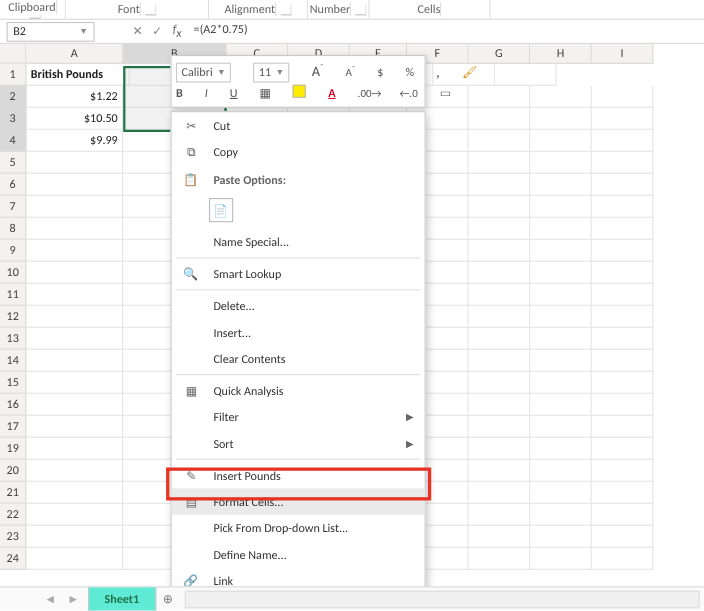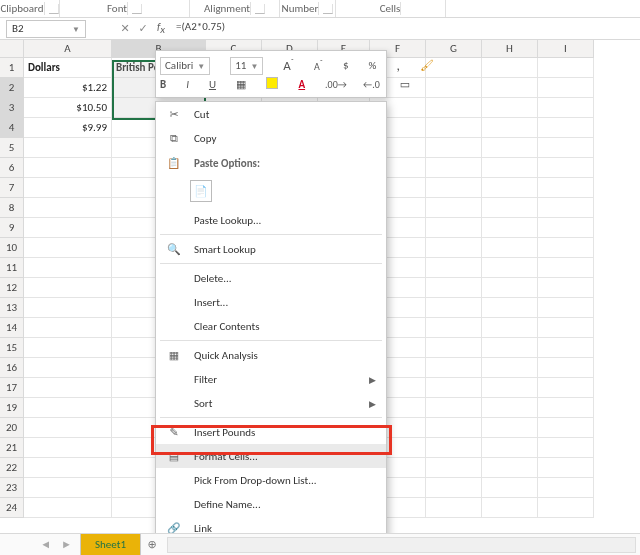--- a/index.html
+++ b/index.html
@@ -1,21 +1,21 @@
 <!DOCTYPE html>
 <html><head>
 <meta charset="utf-8">
 <style>
 * { margin: 0; padding: 0; box-sizing: border-box; font-family: "Segoe UI", Calibri, Arial, sans-serif; font-size: 11px; }
 body { background: #fff; width: 640px; height: 555px; overflow: hidden; position: relative; color: #444; user-select: none; }
 
 
 .ribbon-groups { display: flex; height: 18px; border-bottom: 1px solid #d9d9d9; color: #666; font-size: 10.5px; }
 .ribbon-groups span { display: flex; align-items: center; justify-content: center; border-right: 1px solid #e0e0e0; }
-.rg-clip { width: 60px; }
+.rg-clip { width: 60px; flex-direction: column; }
 .rg-font { width: 130px; }
 .rg-align { width: 90px; }
 .rg-num { width: 56px; }
 .rg-style { width: 150px; }
 .rg-cell { width: 110px; }
 .rg-exp { display:inline-block; width:10px; height:10px; border-right:1px solid #bdbdbd; border-bottom:1px solid #bdbdbd; margin-left:4px; }
 
 
 .fxrow { display:flex; align-items:center; height:22px; border-bottom:1px solid #d9d9d9; }
 .namebox { width:80px; height:18px; margin-left:6px; border:1px solid #c7c7c7; background:#fff; display:flex; align-items:center; padding:0 5px; font-size:11px; color:#333;gap:12px;}
@@ -37,21 +37,21 @@
 .rowhead.sel { background:#d9d9d9; }
 .row { display:flex; height:20px;}
 .cell { border-right:1px solid #e4e4e4; border-bottom:1px solid #e4e4e4; font-size:11px; padding:0 4px; line-height:19px; text-align:right; color:#222; overflow:hidden;}
 .cell.hdr { font-weight:bold; text-align:left; }
 .selrange { position:absolute; left:112px; top:20px; width:94px; height:60px; border:2px solid #217346; background:rgba(200,200,200,.25); pointer-events:none;}
 .selhandle { position:absolute; right:-3px; bottom:-3px; width:6px; height:6px; background:#217346;}
 
 
 .tabs-strip { position:absolute; left:0; right:0; bottom:0; height:22px; border-top:1px solid #d9d9d9; display:flex; align-items:center; background:#fafafa;}
 .tabs-nav { width:80px; display:flex; justify-content:flex-end; gap:10px; color:#aaa; font-size:9px; padding-right:8px;}
-.tab { height:22px; padding:0 14px; display:flex; align-items:center; border:1px solid #c9c9c9; border-top:none; background:#eab308; font-weight:normal; font-size:11px; color:#217346;}
+.tab { height:22px; padding:0 14px; display:flex; align-items:center; border:1px solid #c9c9c9; border-top:none; background:#5eead4; font-weight:bold; font-size:11px; color:#217346;}
 .addtab { width:22px; height:22px; display:flex; align-items:center; justify-content:center; color:#777;}
 .hscroll { flex:1; height:16px; margin:0 4px; background:#f0f0f0; border:1px solid #ddd;}
 
 
 .mini-tb { position:absolute; left:155px; top:50px; width:232px; height:48px; background:#fff; border:1px solid #c9c9c9; box-shadow:2px 2px 6px rgba(0,0,0,.18); padding:2px 4px; display:flex; flex-direction:column; justify-content:center; gap:2px;}
 .mini-row { display:flex; align-items:center; gap:20px; font-size:11px; color:#555;}
 .mini-combo { border:1px solid #c9c9c9; height:18px; display:flex; align-items:center; padding:0 4px; font-size:11px;}
 .mini-combo .dd{ margin-left:4px; font-size:8px; color:#888;}
 .mini-ico { width:18px; text-align:center; cursor:pointer;}
 .mini-ico.dec .u{text-decoration:underline;}
@@ -119,21 +119,20 @@
     <div class="colhead cw-D">D</div>
     <div class="colhead cw-E">E</div>
     <div class="colhead cw-F">F</div>
     <div class="colhead cw-G">G</div>
     <div class="colhead cw-H">H</div>
     <div class="colhead cw-I">I</div>
   </div>
   <div id="rows">
       <div class="row">
         <div class="rowhead">1</div>
-        <div class="cell cw-A hdr">Dollars</div>
         <div class="cell cw-B hdr">British Pounds</div>
         <div class="cell cw-C"></div>
         <div class="cell cw-D"></div>
         <div class="cell cw-E"></div>
         <div class="cell cw-F"></div>
         <div class="cell cw-G"></div>
         <div class="cell cw-H"></div>
         <div class="cell cw-I"></div>
       </div>
       <div class="row">
@@ -447,21 +446,21 @@
     </div>
   <div class="ctx-item po-title">
       <span class="ctx-ico">📋</span>
       <span>Paste Options:</span>
     </div>
   <div class="ctx-item po-row">
       <span class="ic" style="border:1px solid #bbb;width:22px;height:22px;">📄</span>
     </div>
   <div class="ctx-item">
       <span class="ctx-ico"></span>
-      <span>Paste Lookup...</span>
+      <span>Name Special...</span>
     </div>
   <div class="ctx-sep"></div>
   <div class="ctx-item">
       <span class="ctx-ico">🔍</span>
       <span>Smart Lookup</span>
     </div>
   <div class="ctx-sep"></div>
   <div class="ctx-item">
       <span class="ctx-ico"></span>
       <span>Delete...</span>

